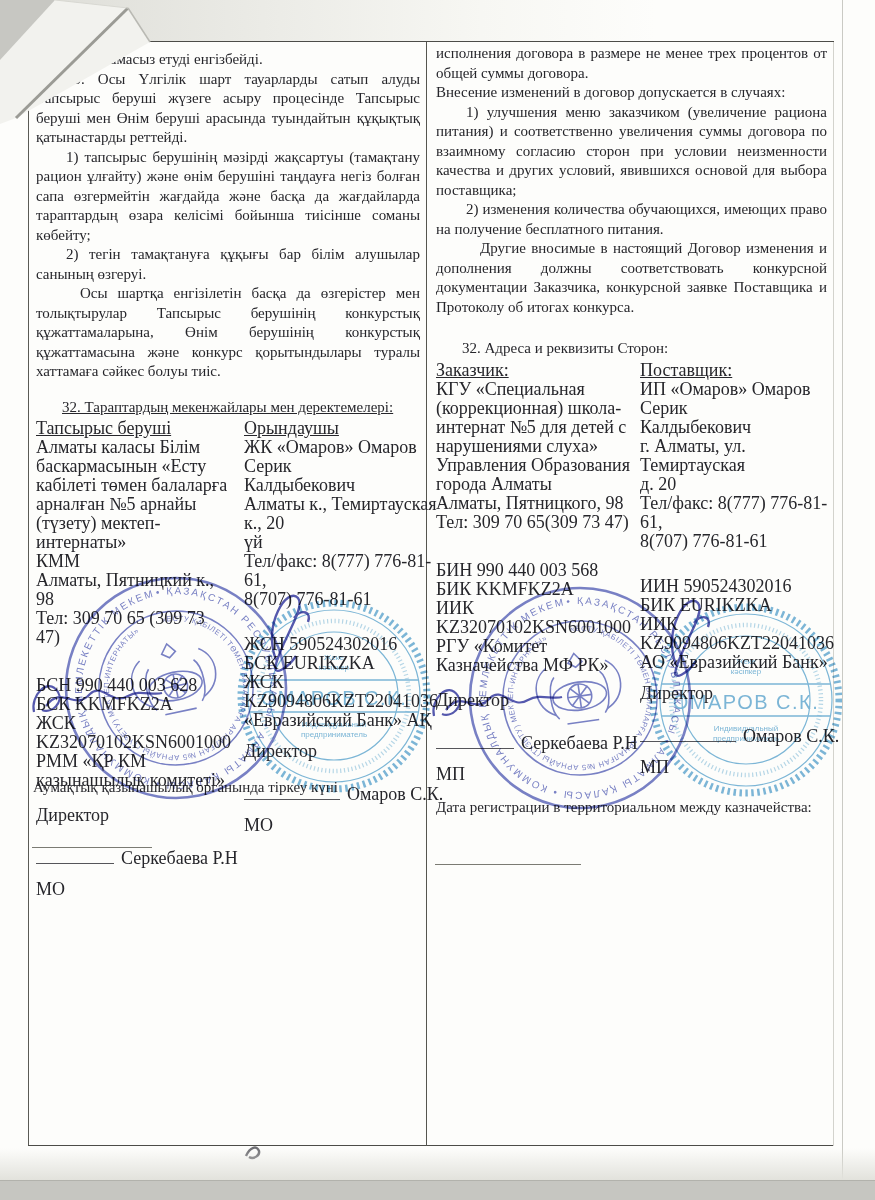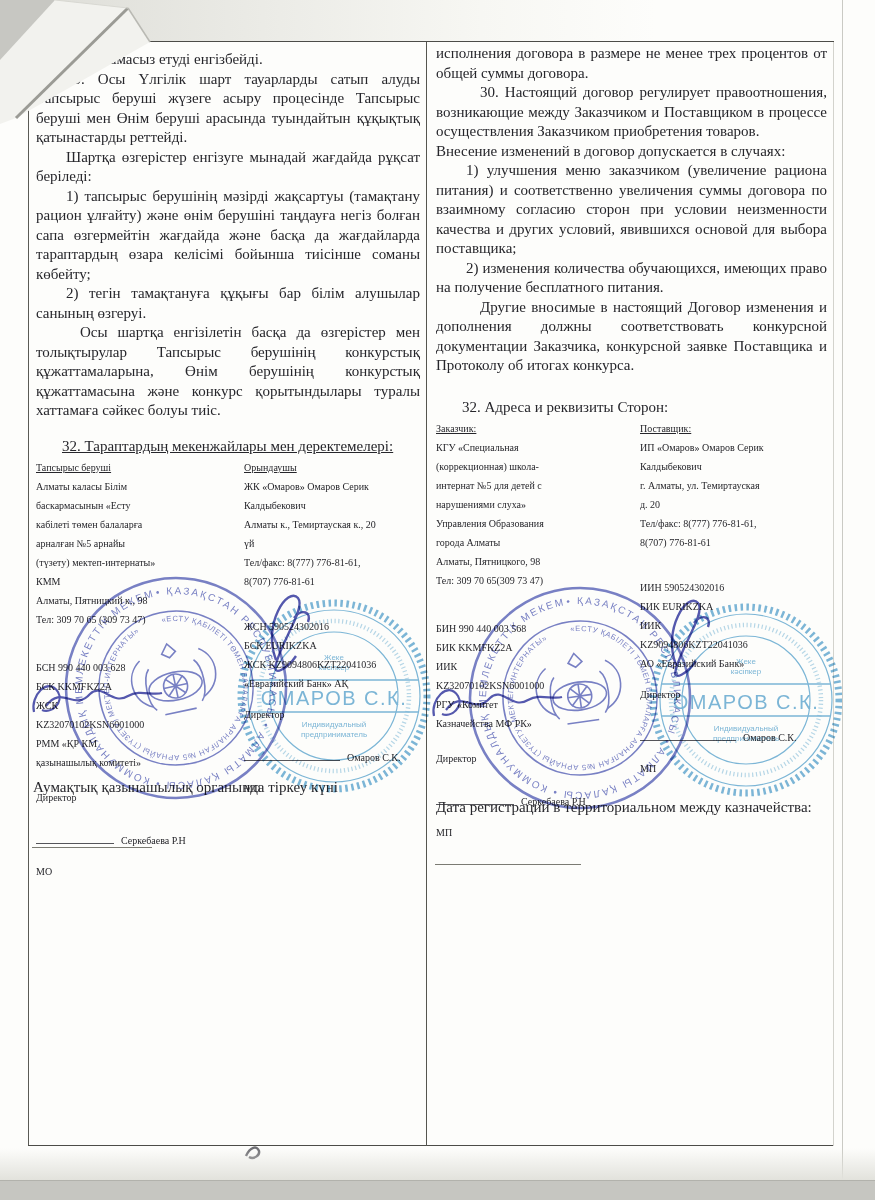--- a/index.html
+++ b/index.html
@@ -30,21 +30,21 @@
   .col{position:absolute;font-size:15px;line-height:19.5px;}
   .col-kz{left:36px;top:50px;width:384px;}
   .col-ru{left:436px;top:44px;width:391px;}
   .col p{margin:0;text-align:justify;}
   .ind{text-indent:30px;}
   .ind-lg{text-indent:44px;}
   .gap-top{margin-top:19px;}
   .sec-title{margin-top:16px !important;text-align:left !important;text-indent:26px;text-decoration:underline;}
   .sec-title-ru{margin-top:22px !important;text-align:right;text-indent:26px;}
   
-  .parties{display:grid;margin-top:2px;font-size:10px;line-height:19px;}
+  .parties{display:grid;margin-top:2px;font-size:18px;line-height:19px;}
   .parties-kz{grid-template-columns:192px 1fr;column-gap:16px;}
   .parties-ru{grid-template-columns:196px 1fr;column-gap:8px;}
   .party-header{text-decoration:underline;}
   .pre{white-space:pre-line;}
   .req{margin-top:29px;}
   .req-tall{margin-top:26px;}
   .director{margin-top:12px;}
   .director-tall{margin-top:16px;}
   .sig-row{margin-top:24px;white-space:nowrap;}
   .sig-underline{display:inline-block;width:78px;border-bottom:1.5px solid #55555a;margin-right:7px;}
@@ -65,21 +65,20 @@
 
 <div class="layer b-top"></div>
 <div class="layer b-left"></div>
 <div class="layer b-bottom"></div>
 <div class="layer b-right"></div>
 <div class="layer b-divider"></div>
 
 <div class="col col-kz">
   <p>алуын қамтамасыз етуді енгізбейді.</p>
   <p class="ind">30. Осы Үлгілік шарт тауарларды сатып алуды Тапсырыс беруші жүзеге асыру процесінде Тапсырыс беруші мен Өнім беруші арасында туындайтын құқықтық қатынастарды реттейді.</p>
-  <p class="ind">Шартқа өзгерістер енгізуге мынадай жағдайда рұқсат беріледі:</p>
   <p class="ind">1) тапсырыс берушінің мәзірді жақсартуы (тамақтану рацион ұлғайту) және өнім берушіні таңдауға негіз болған сапа өзгермейтін жағдайда және басқа да жағдайларда тараптардың өзара келісімі бойынша тиісінше соманы көбейту;</p>
   <p class="ind">2) тегін тамақтануға құқығы бар білім алушылар санының өзгеруі.</p>
   <p class="ind-lg">Осы шартқа енгізілетін басқа да өзгерістер мен толықтырулар Тапсырыс берушінің конкурстық құжаттамаларына, Өнім берушінің конкурстық құжаттамасына және конкурс қорытындылары туралы хаттамаға сәйкес болуы тиіс.</p>
   <p class="sec-title">32. Тараптардың мекенжайлары мен деректемелері:</p>
 
   <div class="parties parties-kz">
     <div>
       <div class="party-header">Тапсырыс беруші</div>
       <div class="pre">Алматы каласы Білім
 баскармасынын «Есту
@@ -117,21 +116,20 @@
       <div class="sig-row">
         <span class="sig-underline sig-underline-w"></span><span>Омаров С.К.</span>
       </div>
       <div class="seal-label">МО</div>
     </div>
   </div>
 </div>
 
 <div class="col col-ru">
   <p>исполнения договора в размере не менее трех процентов от общей суммы договора.</p>
-  <p class="ind-lg">30. Настоящий договор регулирует правоотношения, возникающие между Заказчиком и Поставщиком в процессе осуществления Заказчиком приобретения товаров.</p>
   <p class="gap-top">Внесение изменений в договор допускается в случаях:</p>
   <p class="ind">1) улучшения меню заказчиком (увеличение рациона питания) и соответственно увеличения суммы договора по взаимному согласию сторон при условии неизменности качества и других условий, явившихся основой для выбора поставщика;</p>
   <p class="ind gap-top">2) изменения количества обучающихся, имеющих право на получение бесплатного питания.</p>
   <p class="ind-lg">Другие вносимые в настоящий Договор изменения и дополнения должны соответствовать конкурсной документации Заказчика, конкурсной заявке Поставщика и Протоколу об итогах конкурса.</p>
   <p class="sec-title-ru">32. Адреса и реквизиты Сторон:</p>
 
   <div class="parties parties-ru">
     <div>
       <div class="party-header">Заказчик:</div>
       <div class="pre">КГУ «Специальная

